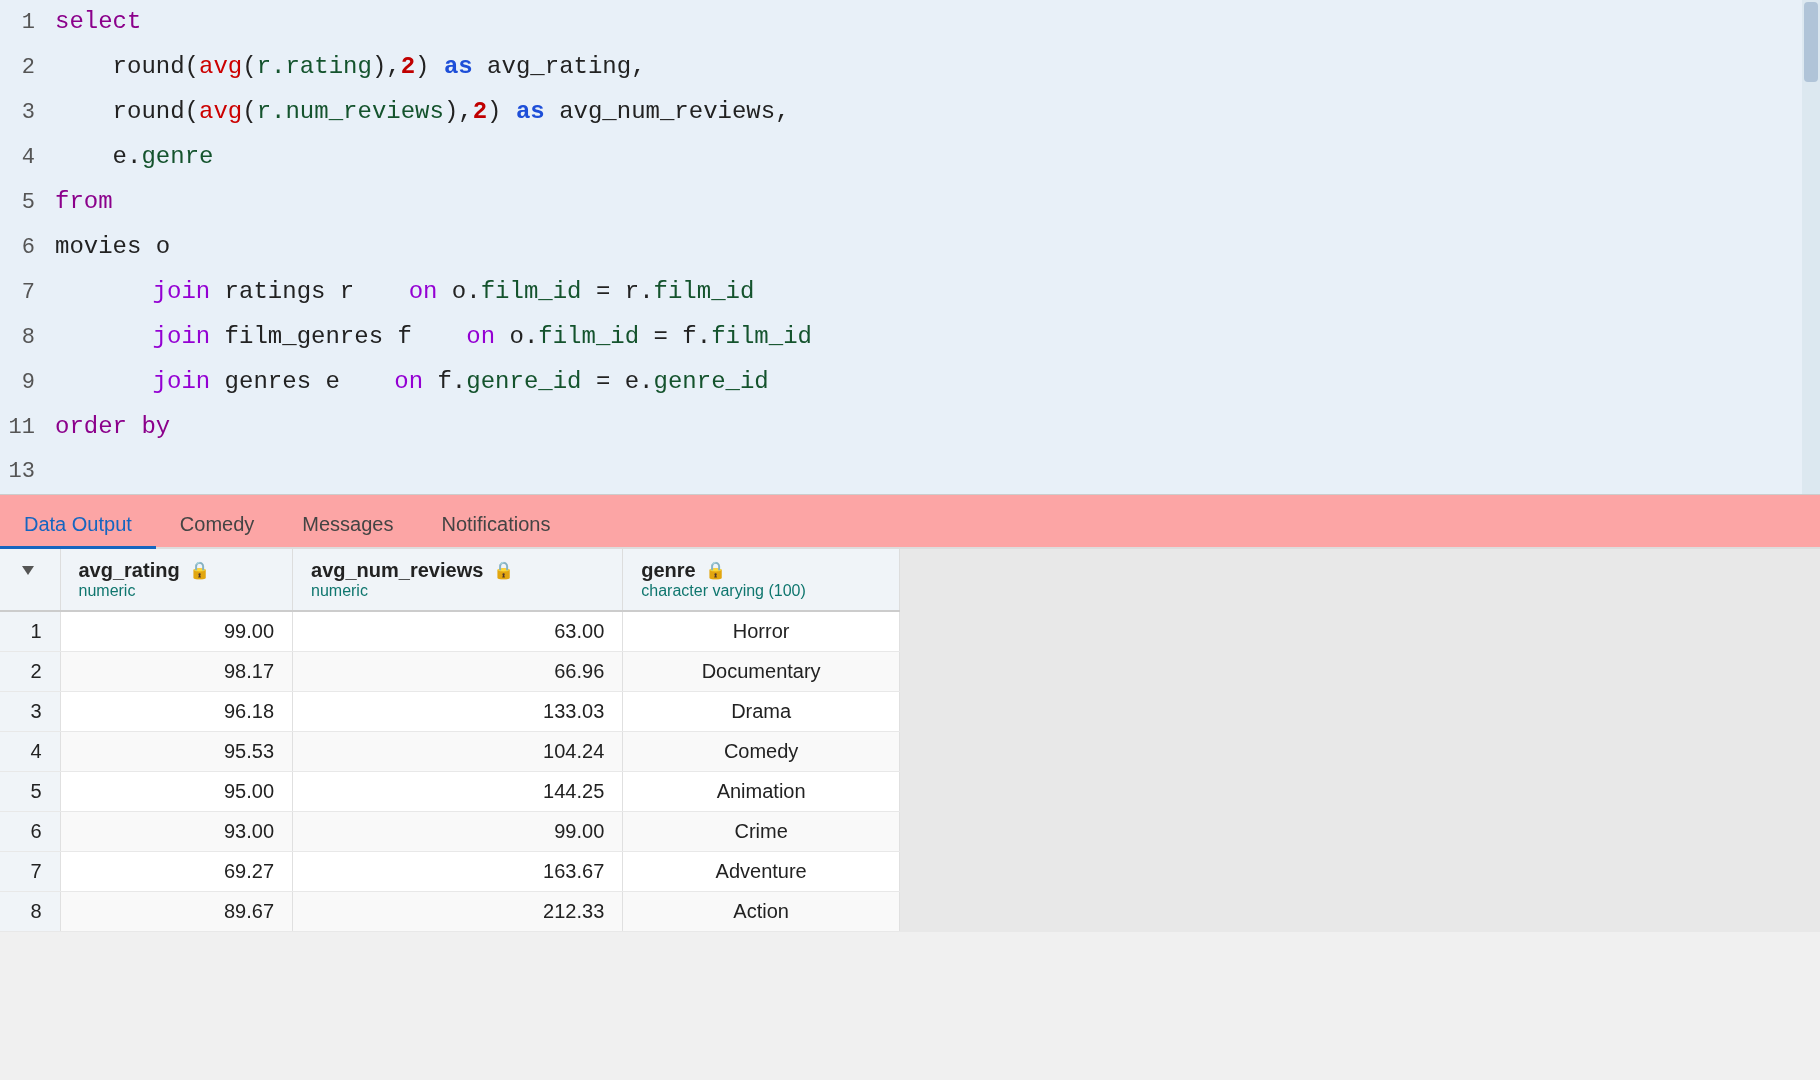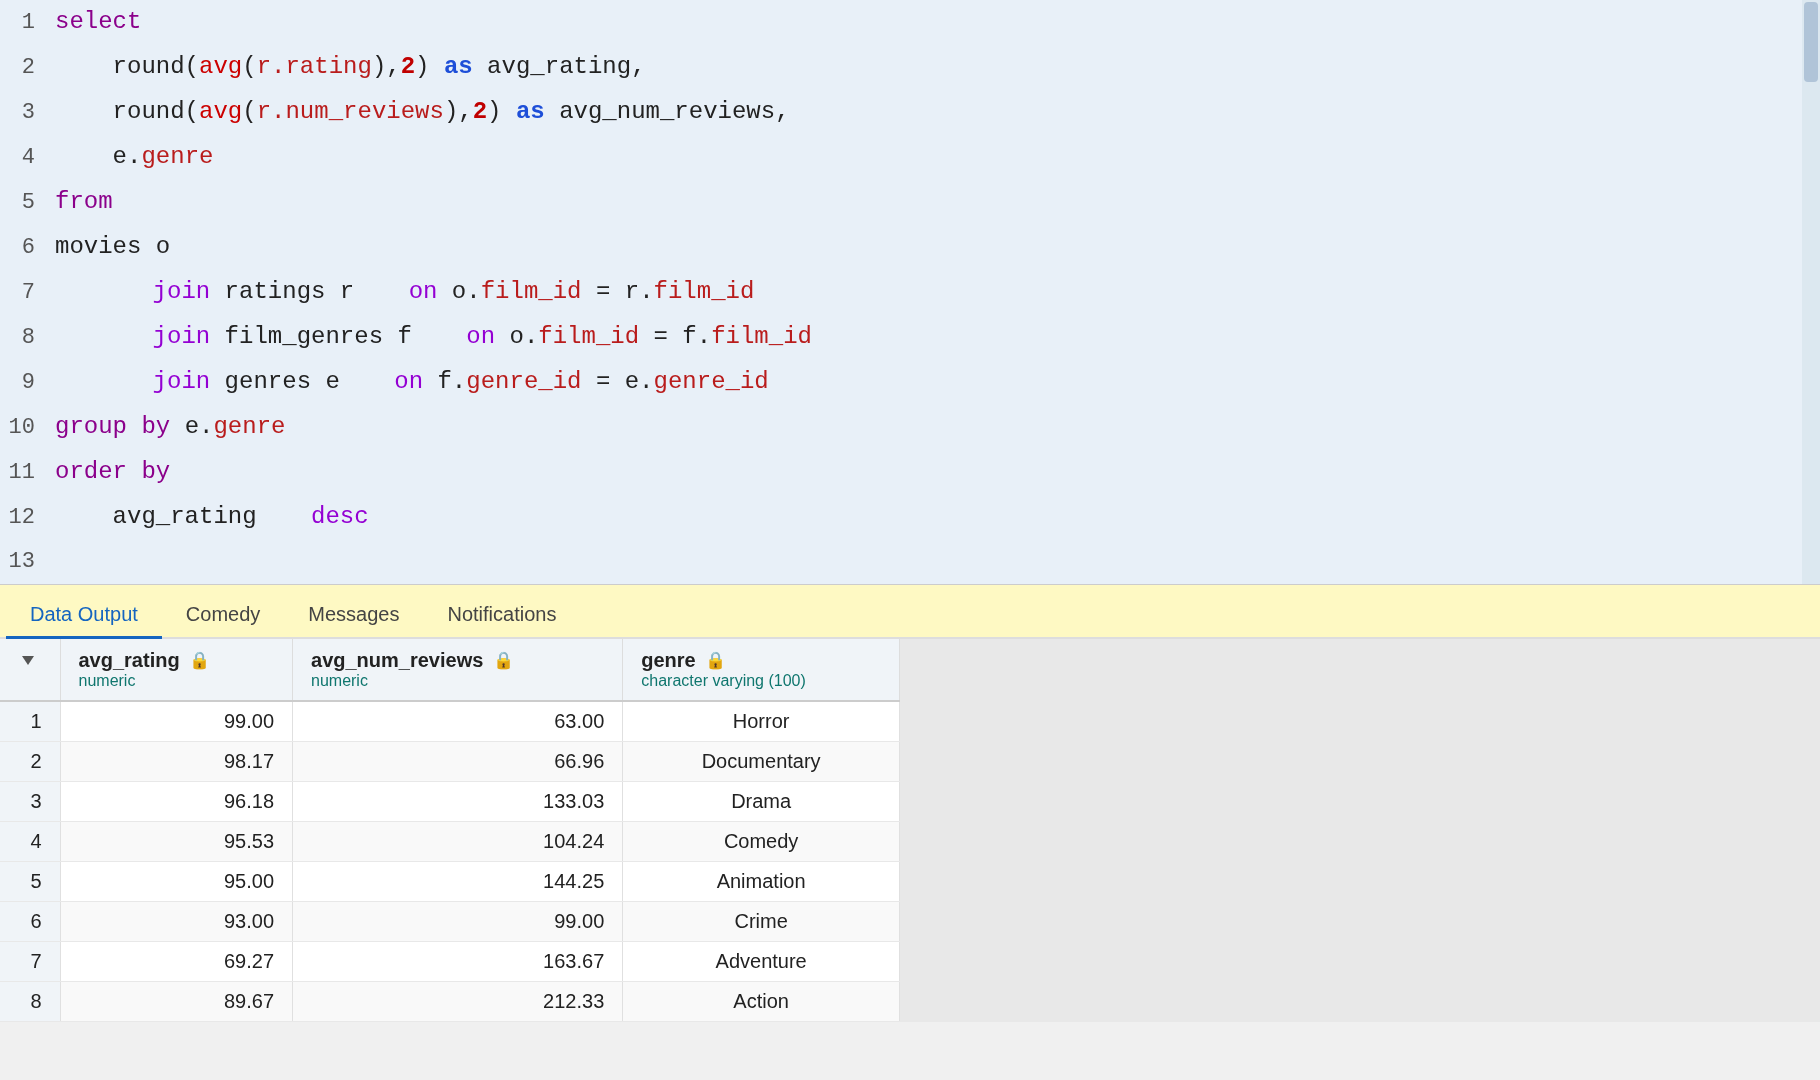--- a/index.html
+++ b/index.html
@@ -61,31 +61,31 @@
       background: #b0c4d8;
       margin: 2px auto;
       border-radius: 4px;
     }
 
     
     .kw-blue { color: #8b008b; font-weight: normal; } 
     .kw-purple { color: #9400d3; margin-left: 40px; } 
     .kw-func { color: #cc0000; } 
     .kw-as { color: #1d4ed8; font-weight: bold; }
-    .col-blue { color: #b91c1c; } 
+    .col-blue { color: #14532d; } 
     .num { color: #c00000; font-weight: bold; }
     .plain { color: #222; }
 
     
     .tabs-bar {
-      background: #fef9c3;
+      background: #fca5a5;
       border-bottom: 2px solid #ddd;
       display: flex;
       align-items: flex-end;
-      padding: 0 6px;
+      padding: 0 0;
       height: 54px;
       gap: 0;
     }
 
     .tab {
       padding: 10px 24px;
       font-size: 20px;
       cursor: pointer;
       color: #444;
       border-bottom: 3px solid transparent;
@@ -243,30 +243,22 @@
     </div>
     <div class="code-line">
       <span class="line-number">8</span>
       <span class="line-content"><span class="plain">    </span><span class="kw-purple">join</span><span class="plain"> film_genres f </span><span class="kw-purple">on</span><span class="plain"> o.</span><span class="col-blue">film_id</span><span class="plain"> = f.</span><span class="col-blue">film_id</span></span>
     </div>
     <div class="code-line">
       <span class="line-number">9</span>
       <span class="line-content"><span class="plain">    </span><span class="kw-purple">join</span><span class="plain"> genres e </span><span class="kw-purple">on</span><span class="plain"> f.</span><span class="col-blue">genre_id</span><span class="plain"> = e.</span><span class="col-blue">genre_id</span></span>
     </div>
     <div class="code-line">
-      <span class="line-number">10</span>
-      <span class="line-content"><span class="kw-blue">group</span><span class="plain"> </span><span class="kw-blue">by</span><span class="plain"> e.</span><span class="col-blue">genre</span></span>
-    </div>
-    <div class="code-line">
       <span class="line-number">11</span>
       <span class="line-content"><span class="kw-blue">order</span><span class="plain"> </span><span class="kw-blue">by</span></span>
-    </div>
-    <div class="code-line">
-      <span class="line-number">12</span>
-      <span class="line-content"><span class="plain">    avg_rating </span><span class="kw-purple">desc</span></span>
     </div>
     <div class="code-line">
       <span class="line-number">13</span>
       <span class="line-content"><span class="plain"></span></span>
     </div>
     <div class="scrollbar">
     <div class="scrollbar-thumb"></div>
   </div>
   </div>
 

